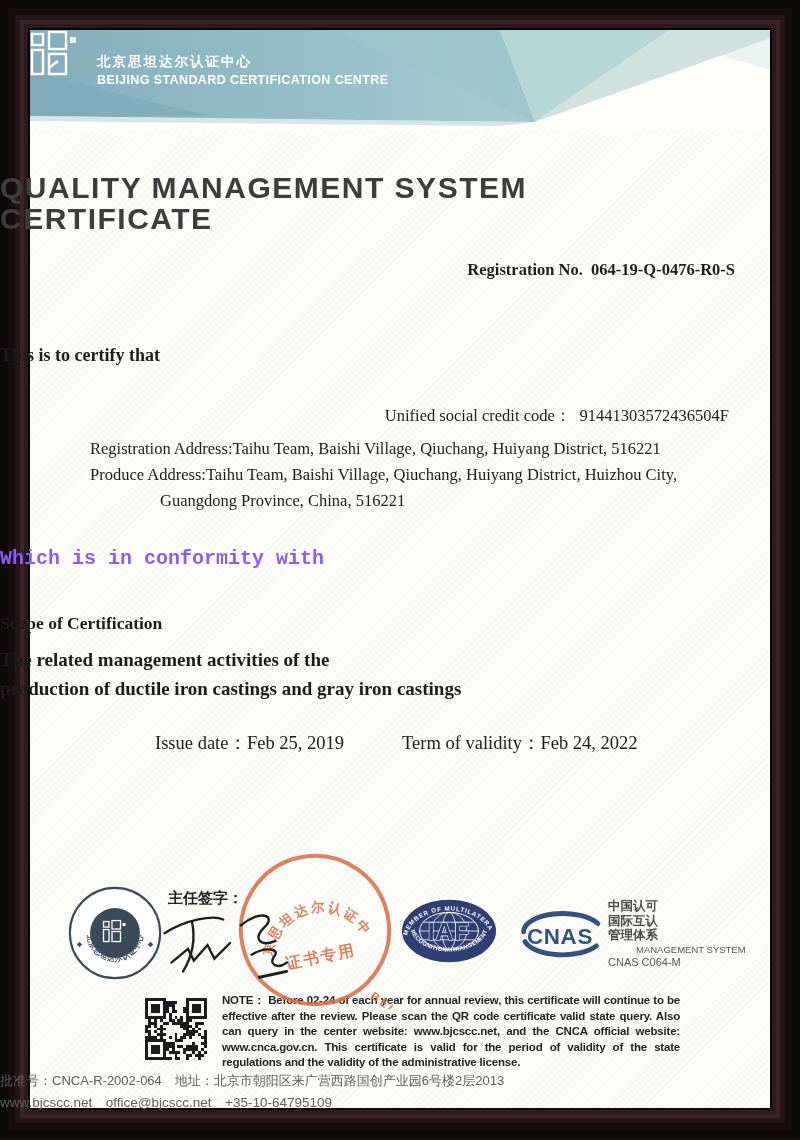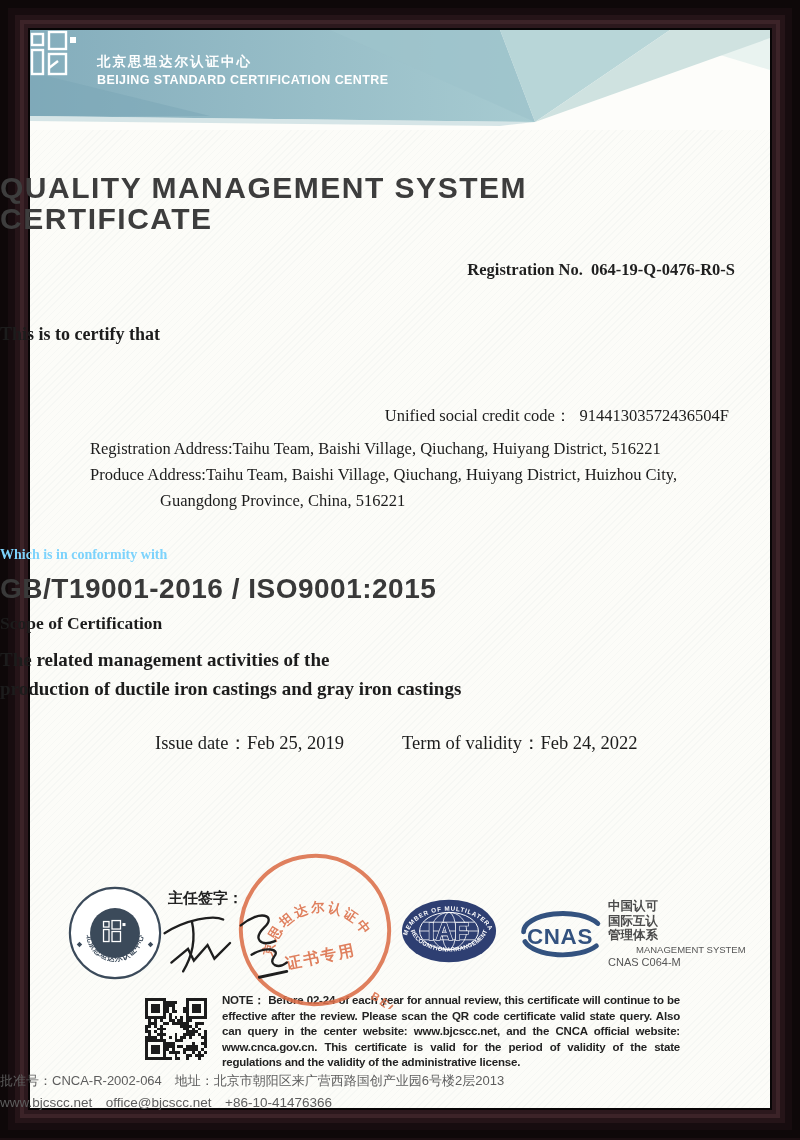--- a/index.html
+++ b/index.html
@@ -16,27 +16,27 @@
   .band-logo{position:absolute;left:33px;top:9px;}
   .band-text{position:absolute;left:67px;top:23px;color:#fff;font-family:"Liberation Sans","DejaVu Sans",sans-serif;}
   .band-text .cn{font-size:13.5px;font-weight:bold;letter-spacing:2px;}
   .band-text .en{font-size:12.5px;font-weight:bold;letter-spacing:.4px;margin-top:2px;}
   
   .abs{position:absolute;}
   .ctr{left:0;width:736px;text-align:left;}
   .title{top:172px;font-family:"Liberation Sans","DejaVu Sans",sans-serif;font-weight:bold;
          font-size:30px;line-height:31px;letter-spacing:1.5px;color:#3d3d3d;}
   .regline{top:260px;right:65px;font-weight:bold;font-size:16.5px;color:#1f1f1f;}
-  .intro{top:324px;font-weight:bold;font-size:18px;color:#1c1c1c;}
+  .intro{top:345px;font-weight:bold;font-size:18px;color:#1c1c1c;}
   .company{top:366px;font-weight:bold;font-size:21px;color:#1c1c1c;}
   .credit{top:405px;right:71px;font-size:16.5px;color:#1c1c1c;}
   .addr1{top:439px;left:90px;font-size:16.5px;color:#1c1c1c;}
   .addr2{top:465px;left:90px;font-size:16.5px;color:#1c1c1c;}
   .addr3{top:491px;left:160px;font-size:16.5px;color:#1c1c1c;text-align:center;}
-  .which{top:547px;font-weight:bold;font-size:14px;color:#7dd3fc;}
+  .which{top:547px;font-weight:bold;font-size:20px;color:#8b5cf6;font-family:Liberation Mono, monospace;}
   .standard{top:573px;font-family:"Liberation Sans","DejaVu Sans",sans-serif;font-weight:bold;
             font-size:28px;letter-spacing:.5px;color:#393939;}
   .scopetitle{top:613px;font-weight:bold;font-size:17.5px;color:#1c1c1c;}
   .scope1{top:649px;font-weight:bold;font-size:19px;color:#1c1c1c;}
   .scope2{top:678px;font-weight:bold;font-size:19px;color:#1c1c1c;}
   .dates{top:730px;left:0;width:800px;font-size:18.5px;color:#1c1c1c;}
   .dates .issue{position:absolute;left:155px;top:0;white-space:nowrap;}
   .dates .term{position:absolute;left:402px;top:0;white-space:nowrap;}
   
   .emblem{position:absolute;left:67px;top:885px;}
@@ -110,21 +110,20 @@
 
   <div class="abs ctr intro">This is to certify that</div>
   <div class="abs credit">
     <span>Unified social credit code：</span>&nbsp;&nbsp;<span>91441303572436504F</span>
   </div>
   <div class="abs addr1">Registration Address:Taihu Team, Baishi Village, Qiuchang, Huiyang District, 516221</div>
   <div class="abs addr2">Produce Address:Taihu Team, Baishi Village, Qiuchang, Huiyang District, Huizhou City,</div>
   <div class="abs addr3">Guangdong Province, China, 516221</div>
 
   <div class="abs ctr which">Which is in conformity with</div>
-  <div class="abs ctr standard">GB/T19001-2016 / ISO9001:2015</div>
   <div class="abs ctr scopetitle">Scope of Certification</div>
   <div class="abs ctr scope1">The related management activities of the</div>
   <div class="abs ctr scope2">production of ductile iron castings and gray iron castings</div>
 
   <div class="abs dates">
     <span class="issue"><span>Issue date：</span><span>Feb 25, 2019</span></span>
     <span class="term"><span>Term of validity：</span><span>Feb 24, 2022</span></span>
   </div>
 
   <svg class="emblem seal-font" width="96" height="96" viewBox="0 0 100 100">
@@ -454,14 +453,14 @@
       <rect x="42" y="60" width="3" height="3" fill="#1c1c1c"></rect>
       <rect x="54" y="60" width="3" height="3" fill="#1c1c1c"></rect>
     </svg>
 
   <div class="note">
     <span>NOTE：</span>
     <span>Before 02-24 of each year for annual review, this certificate will continue to be effective after the review. Please scan the QR code certificate valid state query. Also can query in the center website: www.bjcscc.net, and the CNCA official website: www.cnca.gov.cn. This certificate is valid for the period of validity of the state regulations and the validity of the administrative license.</span>
   </div>
 
   <div class="abs ctr approval">批准号：CNCA-R-2002-064　地址：北京市朝阳区来广营西路国创产业园6号楼2层2013</div>
-  <div class="abs ctr contact">www.bjcscc.net　office@bjcscc.net　+86-10-41476366</div>
+  <div class="abs ctr contact">www.bjcscc.net　office@bjcscc.net　+35-10-64795109</div>
 </div>
 
 </body></html>

